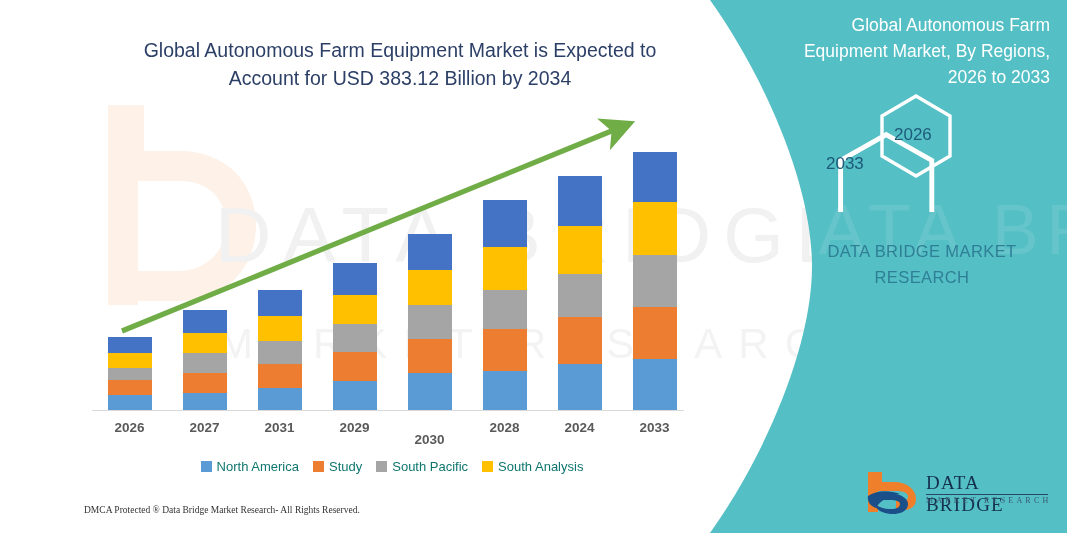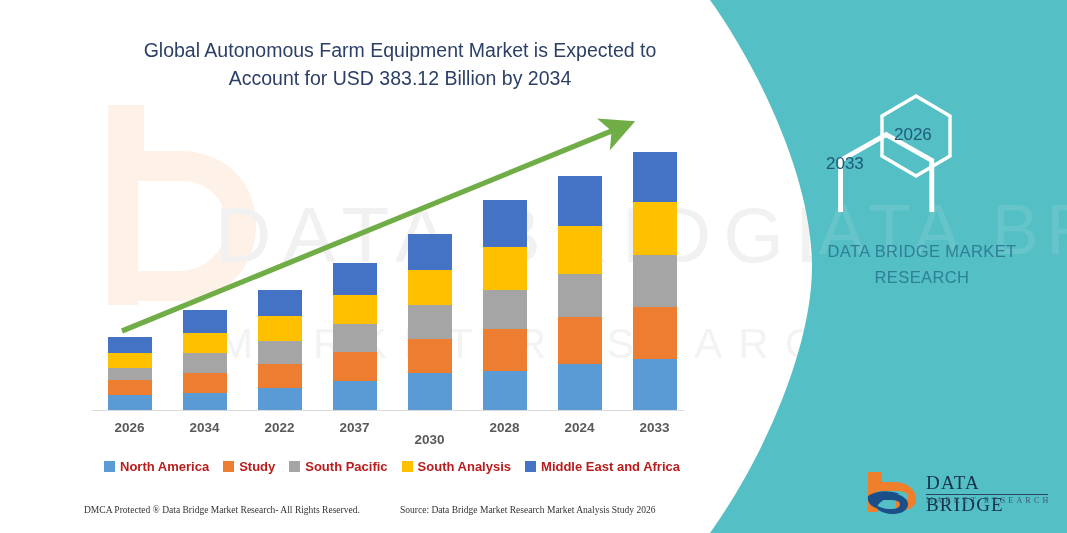--- a/index.html
+++ b/index.html
@@ -51,21 +51,21 @@
     position:absolute;top:0;width:60px;text-align:center;
     font-size:13.5px;font-weight:bold;color:#595959;
   }
 
   .legend{
     position:absolute;left:92px;top:455px;width:600px;height:22px;
     display:flex;align-items:center;justify-content:center;gap:14px;
   }
   .lg-item{display:flex;align-items:center;gap:5px;}
   .lg-sw{width:11px;height:11px;display:inline-block;}
-  .lg-tx{font-size:13px;font-weight:bold;color:#b91c1c;white-space:nowrap;}
+  .lg-tx{font-size:13px;font-weight:normal;color:#0f766e;white-space:nowrap;}
 
   .footer{position:absolute;left:0;top:505px;width:720px;height:22px;}
   .foot-l{position:absolute;left:84px;top:0;font-size:9.5px;color:#333;font-family:"Liberation Serif",serif;white-space:nowrap;}
   .foot-r{position:absolute;left:400px;top:0;font-size:9.5px;color:#333;font-family:"Liberation Serif",serif;white-space:nowrap;}
 
   
   .teal-pane{position:absolute;left:0;top:0;width:1067px;height:533px;pointer-events:none;}
   .teal-content{position:absolute;left:770px;top:0;width:297px;height:533px;}
 
   .rt-title{
@@ -172,23 +172,23 @@
         <marker id="ah" markerWidth="7" markerHeight="7" refX="2.2" refY="3.5" orient="auto">
           <path d="M0,0.2 L6.6,3.5 L0,6.8 L1.7,3.5 Z" fill="#70ad47"></path>
         </marker>
       </defs>
       <line x1="30" y1="221" x2="522" y2="20" stroke="#70ad47" stroke-width="5.2" marker-end="url(#ah)" stroke-linecap="butt"></line>
     </svg>
 
     <div class="axis-line"></div>
     <div class="xlabels" id="xlabels">
         <div class="xlab" style="left: 7.5px;">2026</div>
-        <div class="xlab" style="left: 82.5px;">2034</div>
-        <div class="xlab" style="left: 157.5px;">2022</div>
-        <div class="xlab" style="left: 232.5px;">2037</div>
+        <div class="xlab" style="left: 82.5px;">2027</div>
+        <div class="xlab" style="left: 157.5px;">2031</div>
+        <div class="xlab" style="left: 232.5px;">2029</div>
         <div class="xlab" style="left: 307.5px; margin-top: 12px;">2030</div>
         <div class="xlab" style="left: 382.5px;">2028</div>
         <div class="xlab" style="left: 457.5px;">2024</div>
         <div class="xlab" style="left: 532.5px;">2033</div>
       </div>
     <div class="legend" id="legend">
         <div class="lg-item">
           <span class="lg-sw" style="background: rgb(91, 155, 213);"></span>
           <span class="lg-tx">North America</span>
         </div>
@@ -197,38 +197,34 @@
           <span class="lg-tx">Study</span>
         </div>
         <div class="lg-item">
           <span class="lg-sw" style="background: rgb(165, 165, 165);"></span>
           <span class="lg-tx">South Pacific</span>
         </div>
         <div class="lg-item">
           <span class="lg-sw" style="background: rgb(255, 192, 0);"></span>
           <span class="lg-tx">South Analysis</span>
         </div>
-        <div class="lg-item">
-          <span class="lg-sw" style="background: rgb(68, 114, 196);"></span>
-          <span class="lg-tx">Middle East and Africa</span>
-        </div>
       </div>
 
     <div class="footer">
       <div class="foot-l">DMCA Protected ® Data Bridge Market Research-  All Rights Reserved.</div>
-      <div class="foot-r">Source: Data Bridge Market Research  Market Analysis Study 2026</div>
     </div>
   </div>
 
   <svg class="teal-pane" viewBox="0 0 1067 533" preserveAspectRatio="none">
     <path d="M1067,0 L710,0 C760,70 812,180 812,266 C812,352 760,463 710,533 L1067,533 Z" fill="#54bfc4"></path>
   </svg>
 
   <div class="teal-content">
     <div class="rwm">DATA BRIDGE</div>
+    <div class="rt-title">Global Autonomous Farm Equipment Market, By Regions, 2026 to 2033</div>
 
     <div class="hexwrap">
       <svg width="280" height="120" viewBox="0 0 280 120">
         <polygon points="75,43 105,60 105,95 75,112 45,95 45,60" transform="translate(25,0) scale(1.52) translate(-45,-43) translate(30,28)" fill="none" stroke="#ffffff" stroke-width="3.2"></polygon>
         <polygon points="146,4 180,24 180,64 146,84 112,64 112,24" fill="none" stroke="#ffffff" stroke-width="3.4"></polygon>
       </svg>
       <div class="hex-label" style="left:56px;top:62px;">2033</div>
       <div class="hex-label" style="left:124px;top:33px;">2026</div>
     </div>
 

